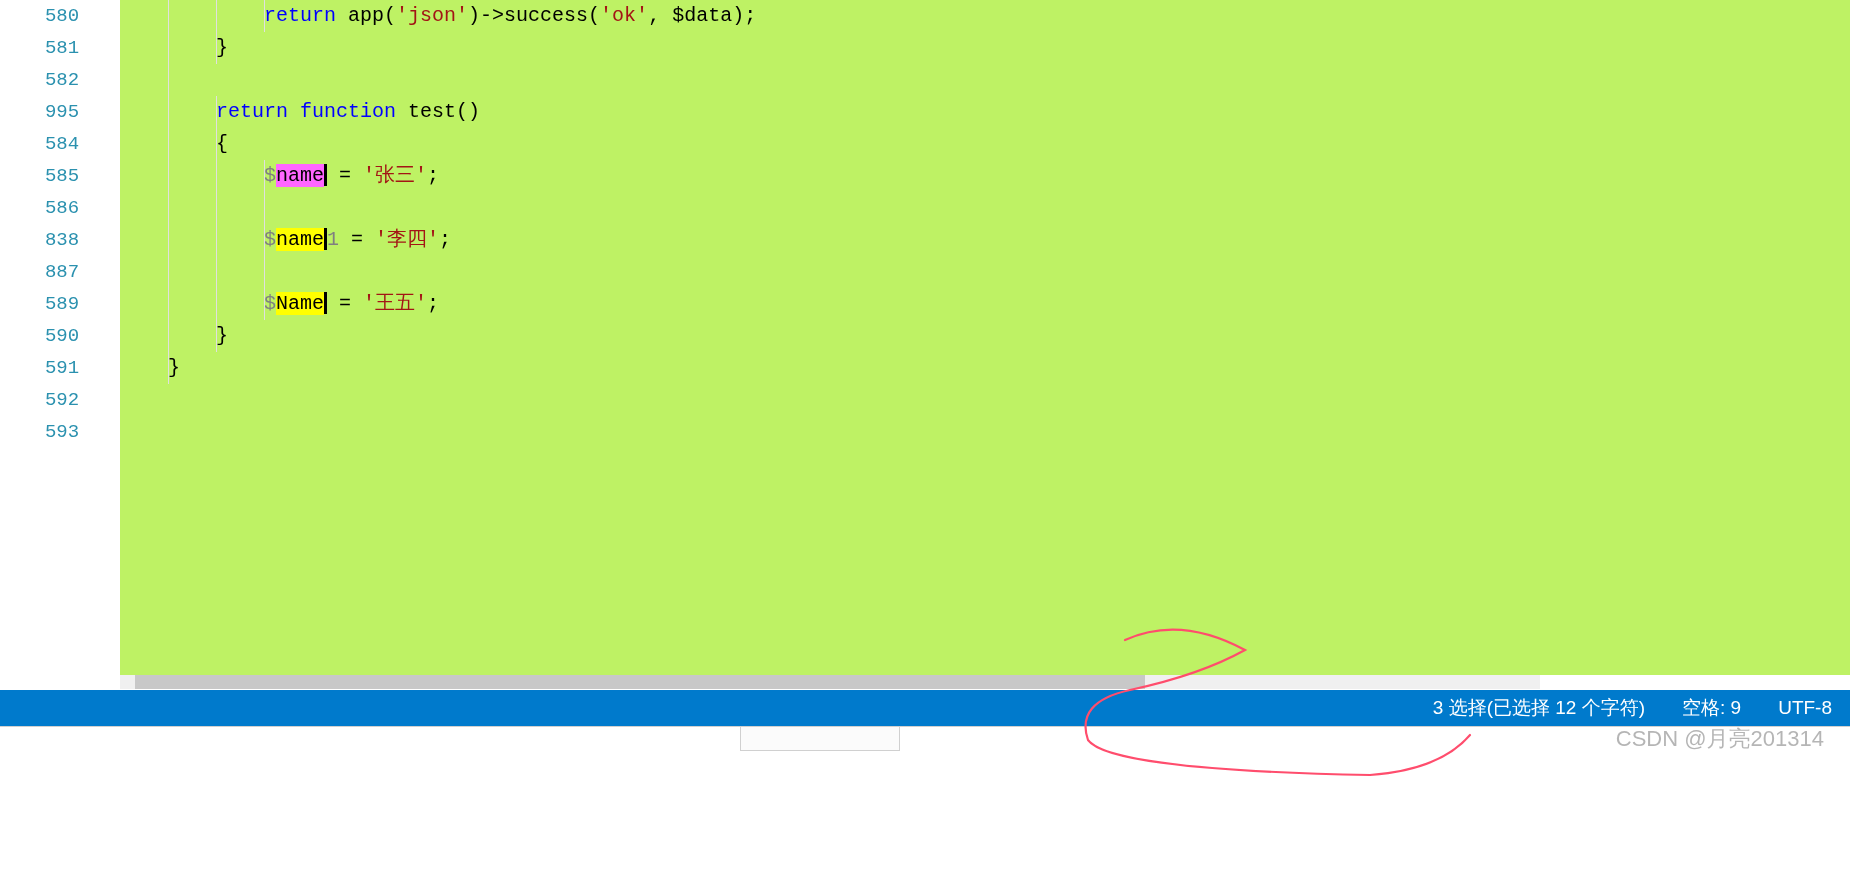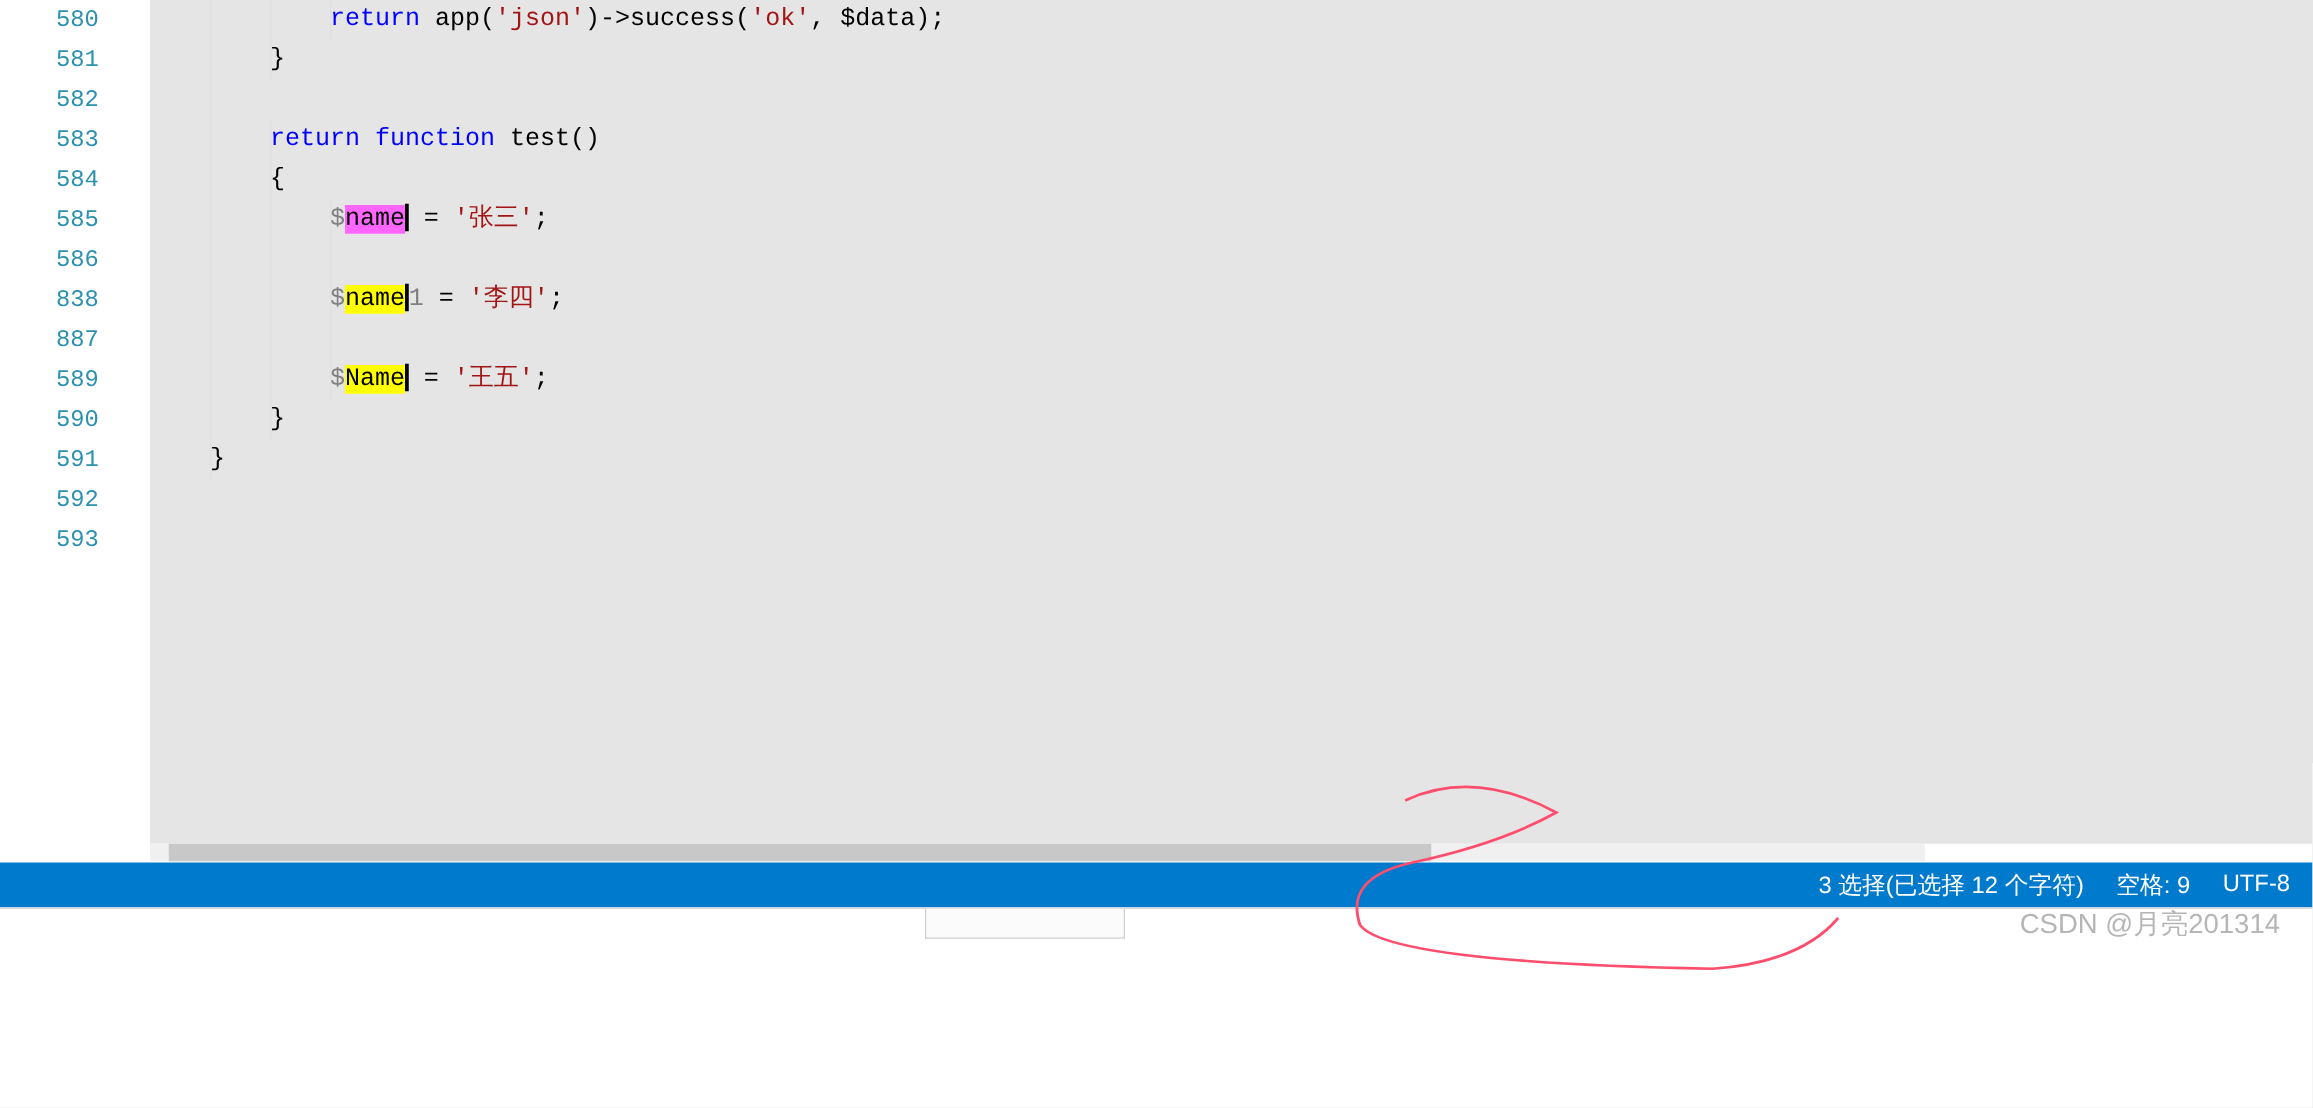--- a/index.html
+++ b/index.html
@@ -30,21 +30,21 @@
       user-select: none;
     }
     .line-number {
       height: 32px;
       line-height: 32px;
       font-size: 19px;
       text-align: center;
     }
     .code-area {
       flex: 1;
-      background: #e5e5e5;
+      background: #bef264;
       position: relative;
     }
     .code-line {
       height: 32px;
       line-height: 32px;
       white-space: pre;
       position: relative;
     }
     .indent-guide {
       position: absolute;
@@ -96,21 +96,21 @@
       top: 690px;
       height: 36px;
       background: #007acc;
       color: #ffffff;
       display: flex;
       align-items: center;
       justify-content: flex-end;
       padding-right: 18px;
       font-family: 'Segoe UI', Tahoma, sans-serif;
       font-size: 19px;
-      gap: 26px;
+      gap: 37px;
     }
     .status-item { white-space: nowrap; }
     .annotation-curve {
       position: absolute;
       pointer-events: none;
     }
     .watermark {
       position: absolute;
       right: 26px;
       bottom: 132px;
@@ -141,21 +141,21 @@
   </style>
 </head>
 <body>
 
 <div class="editor-container">
   <div class="left-margin"></div>
   <div class="gutter" id="gutter">
       <div class="line-number">580</div>
       <div class="line-number">581</div>
       <div class="line-number">582</div>
-      <div class="line-number">583</div>
+      <div class="line-number">995</div>
       <div class="line-number">584</div>
       <div class="line-number">585</div>
       <div class="line-number">586</div>
       <div class="line-number">838</div>
       <div class="line-number">887</div>
       <div class="line-number">589</div>
       <div class="line-number">590</div>
       <div class="line-number">591</div>
       <div class="line-number">592</div>
       <div class="line-number">593</div>

